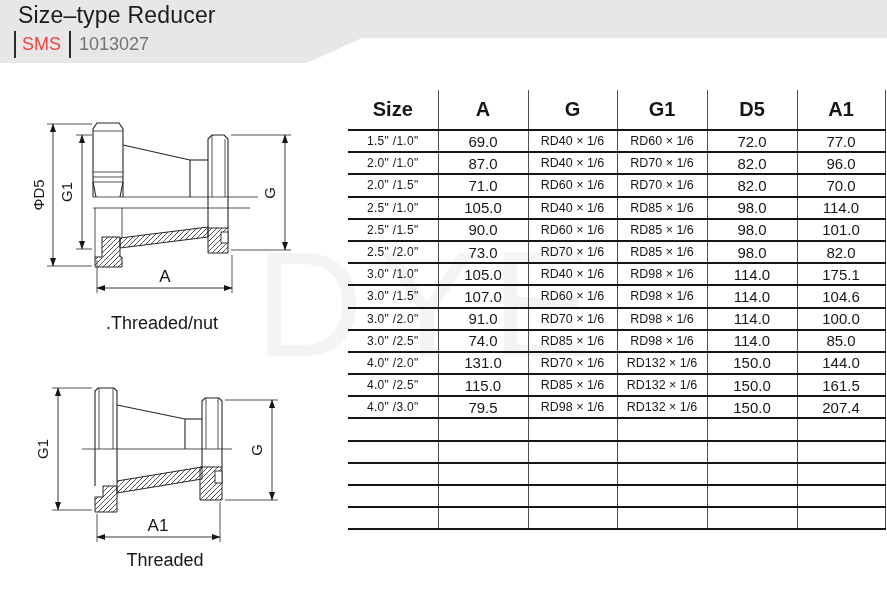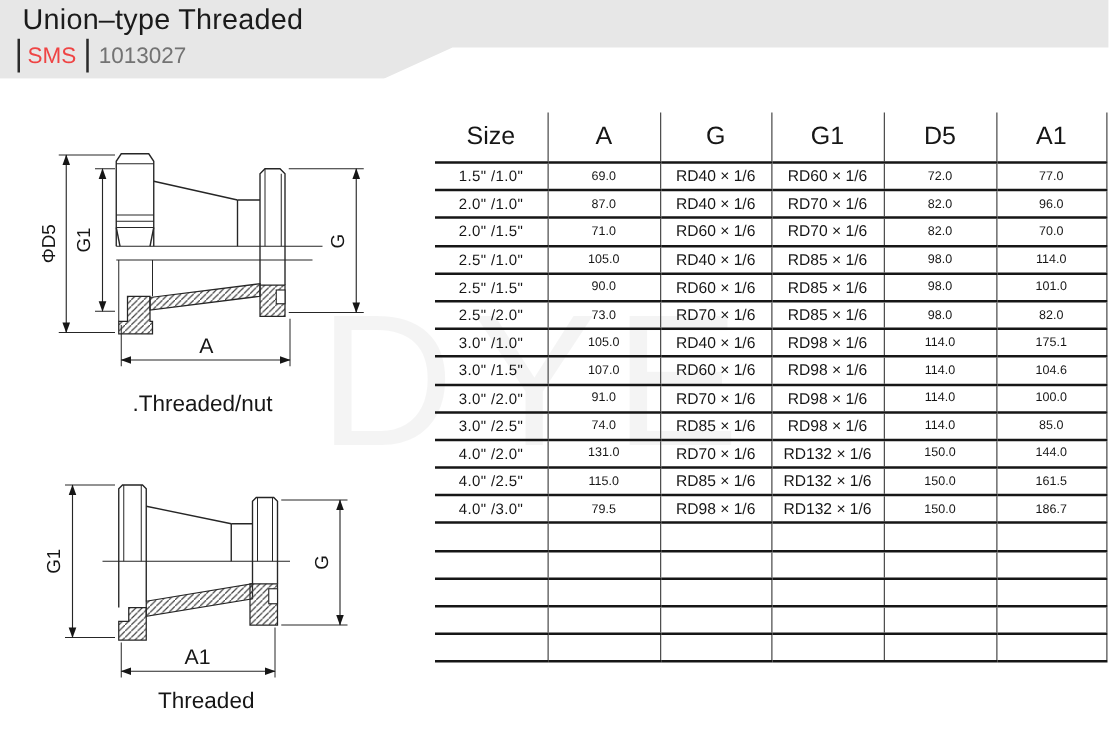--- a/index.html
+++ b/index.html
@@ -31,43 +31,43 @@
   table.spec{
     position:absolute;left:348px;top:90px;border-collapse:collapse;table-layout:fixed;
     z-index:1;
   }
   table.spec th,table.spec td{
     border-left:1.5px solid #4f4f4f;border-bottom:2px solid #161616;
     padding:0;text-align:center;vertical-align:middle;overflow:hidden;white-space:nowrap;
   }
   table.spec th:first-child,table.spec td:first-child{border-left:none;}
   table.spec th:last-child,table.spec td:last-child{border-right:1.6px solid #4f4f4f;}
-  table.spec th{height:39px;font-size:20px;font-weight:normal;}
+  table.spec th{height:39px;font-size:20px;font-weight:bold;}
   table.spec tr.data-row{height:22.2px;}
   td.col0{font-size:12px;letter-spacing:.3px;}
-  td.col1,td.col4,td.col5{font-size:10px;margin-top:16px;}
+  td.col1,td.col4,td.col5{font-size:15px;margin-top:16px;}
   td.col2,td.col3{font-size:12.5px;}
   
   .drw{position:absolute;left:0;z-index:1;}
   #drw-top{top:105px;}
   #drw-bottom{top:355px;}
   svg .outline{fill:none;stroke:#262626;stroke-width:1.1;}
   svg .thin{fill:none;stroke:#262626;stroke-width:0.8;}
   svg .dim{fill:none;stroke:#262626;stroke-width:0.9;}
   svg .hatched{stroke:#262626;stroke-width:1;}
   svg text{font-family:"Liberation Sans",sans-serif;fill:#161616;}
   svg .dimlabel{font-size:15px;}
   svg .biglabel{font-size:17px;}
   svg .caption{font-size:18px;}
 </style>
 </head>
 <body>
 
 <div class="banner"></div>
-<div class="title">Union–type Threaded</div>
+<div class="title">Size–type Reducer</div>
 <div class="code-row">
   <div class="bar"></div>
   <div class="std">SMS</div>
   <div class="bar"></div>
   <div class="num">1013027</div>
 </div>
 
 <div class="watermark">DYE</div>
 
 <svg id="drw-top" class="drw" width="340" height="235" viewBox="0 0 340 235">
@@ -315,21 +315,21 @@
         <td class="col3">RD132 × 1/6</td>
         <td class="col4">150.0</td>
         <td class="col5">161.5</td>
       </tr>
       <tr class="data-row">
         <td class="col0">4.0" /3.0"</td>
         <td class="col1">79.5</td>
         <td class="col2">RD98 × 1/6</td>
         <td class="col3">RD132 × 1/6</td>
         <td class="col4">150.0</td>
-        <td class="col5">186.7</td>
+        <td class="col5">207.4</td>
       </tr>
       <tr class="data-row">
         <td class="col0"></td>
         <td class="col1"></td>
         <td class="col2"></td>
         <td class="col3"></td>
         <td class="col4"></td>
         <td class="col5"></td>
       </tr>
       <tr class="data-row">

